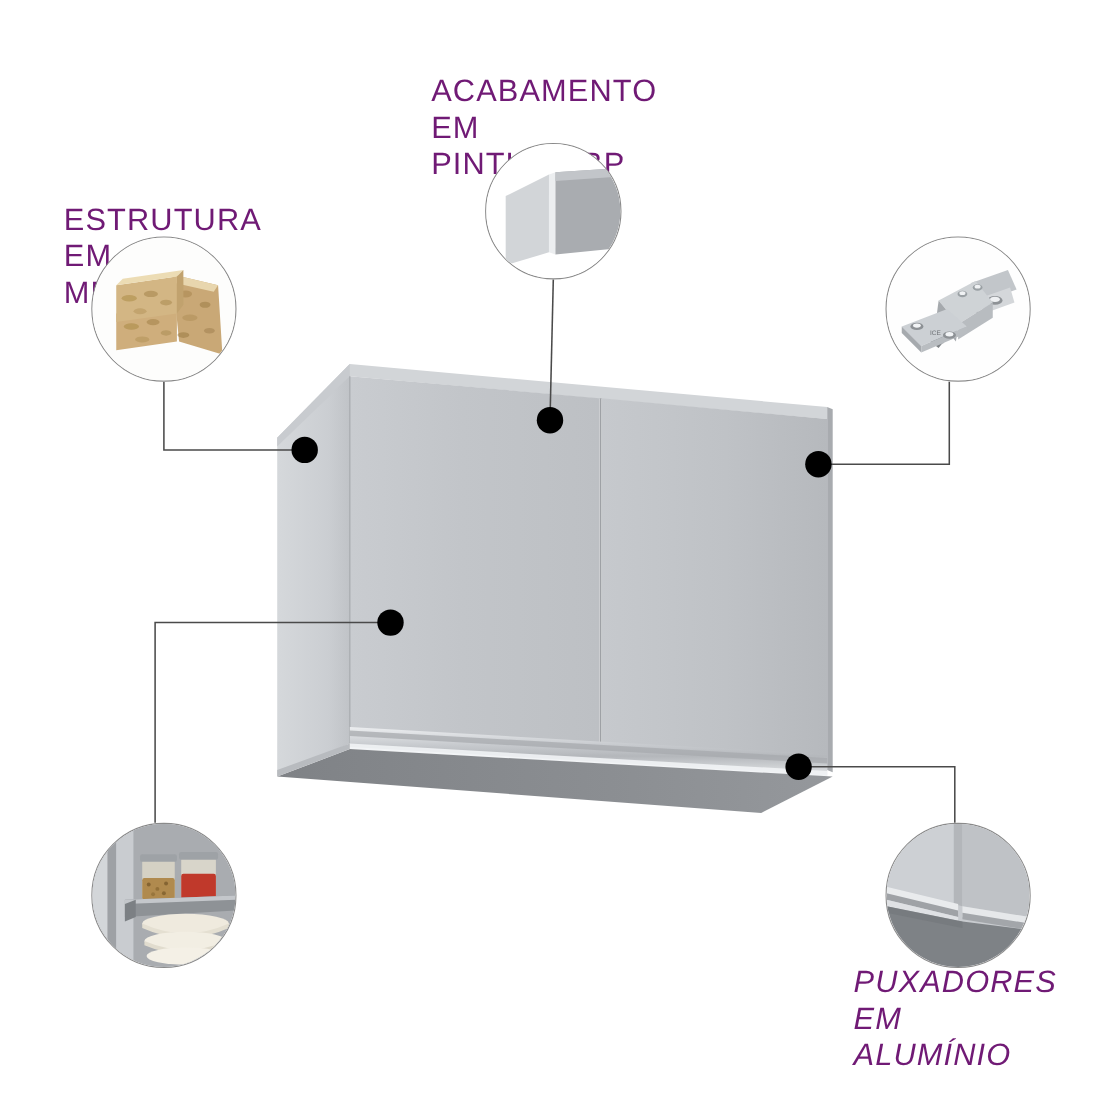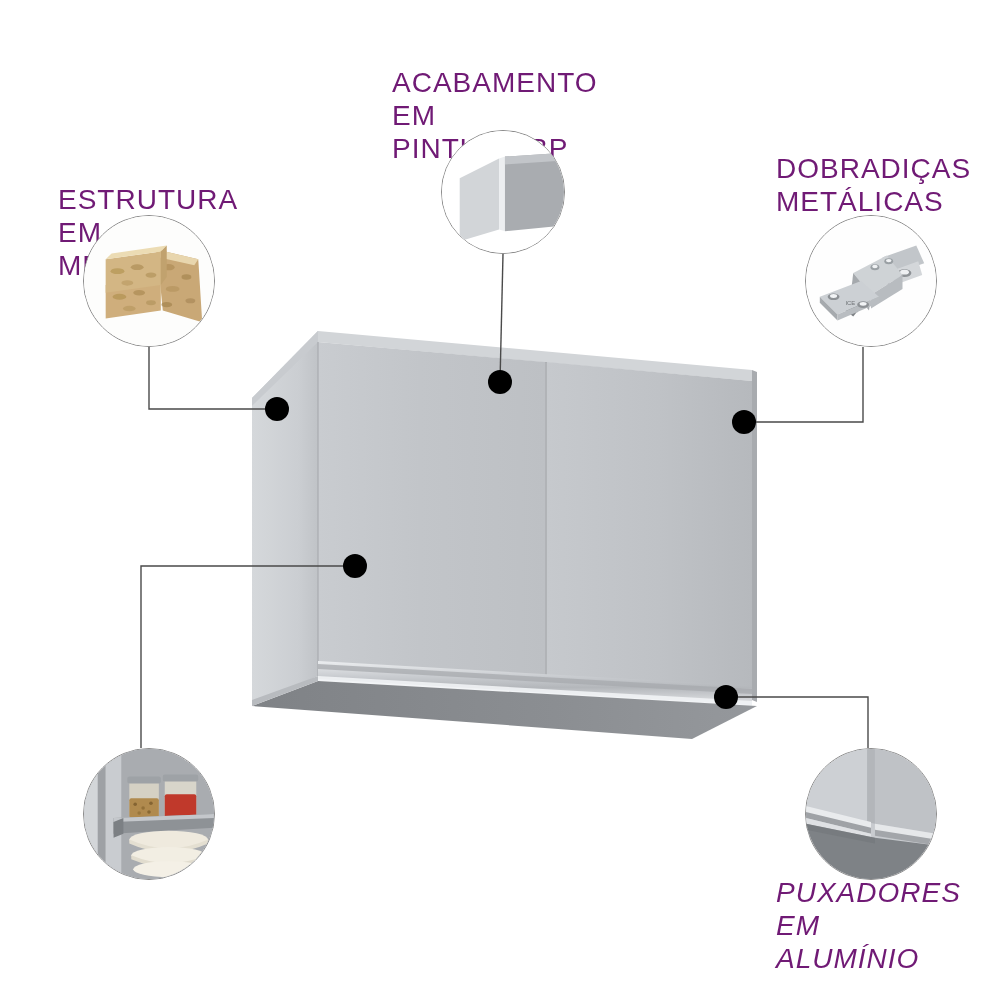--- a/index.html
+++ b/index.html
@@ -201,22 +201,20 @@
 
       <polygon points="18,48 58,28 58,100 18,112" fill="#d2d5d8"></polygon>
 
       <polygon points="58,28 64,26 64,102 58,100" fill="#eceef0"></polygon>
 
       <polygon points="64,26 124,22 124,96 64,102" fill="#a9acb0"></polygon>
       <polygon points="64,26 124,22 124,30 64,34" fill="#c2c5c9"></polygon>
     </svg>
   </div>
 
-  <div class="label" style="left:776px; top:152px; width:190px;">DOBRADIÇAS
-METÁLICAS</div>
 
   <div class="circle" style="left:805px; top:215px; width:132px; height:132px;">
     <svg viewBox="0 0 132 132">
       <rect x="0" y="0" width="132" height="132" fill="#fefefe"></rect>
 
       <polygon points="78,42 112,30 120,48 86,60" fill="#c2c6ca"></polygon>
       <polygon points="78,42 86,60 84,72 76,54" fill="#9da1a5"></polygon>
       <polygon points="86,56 114,46 118,60 90,70" fill="#d4d7da"></polygon>
       <ellipse cx="100" cy="58" rx="7" ry="4" fill="#8e9296"></ellipse>
       <ellipse cx="100" cy="57" rx="4.5" ry="2.4" fill="#eef0f2"></ellipse>

